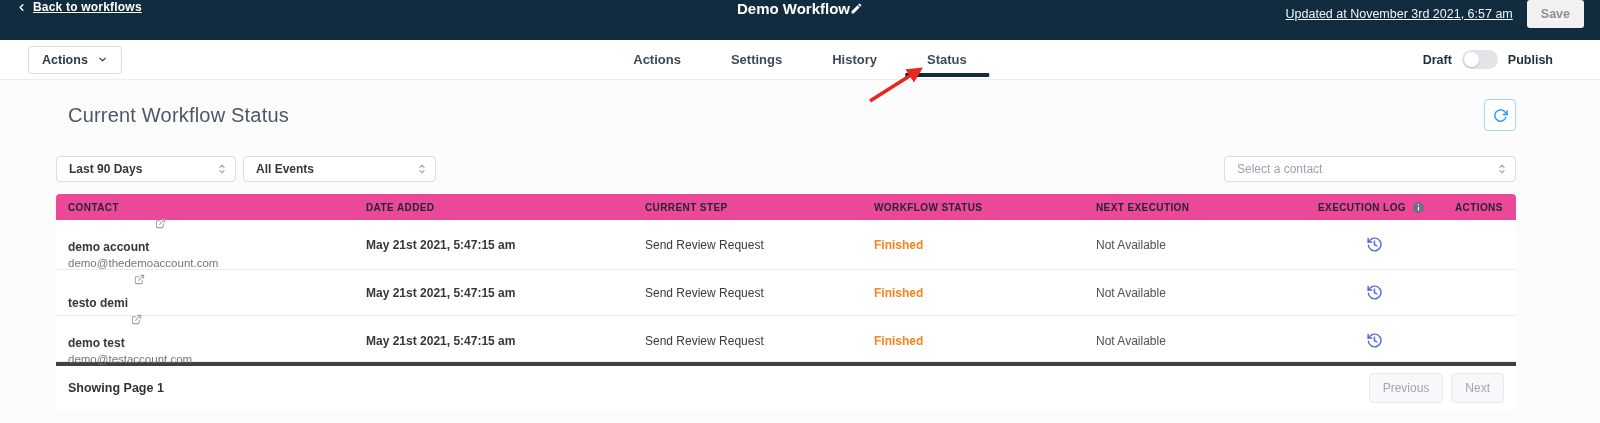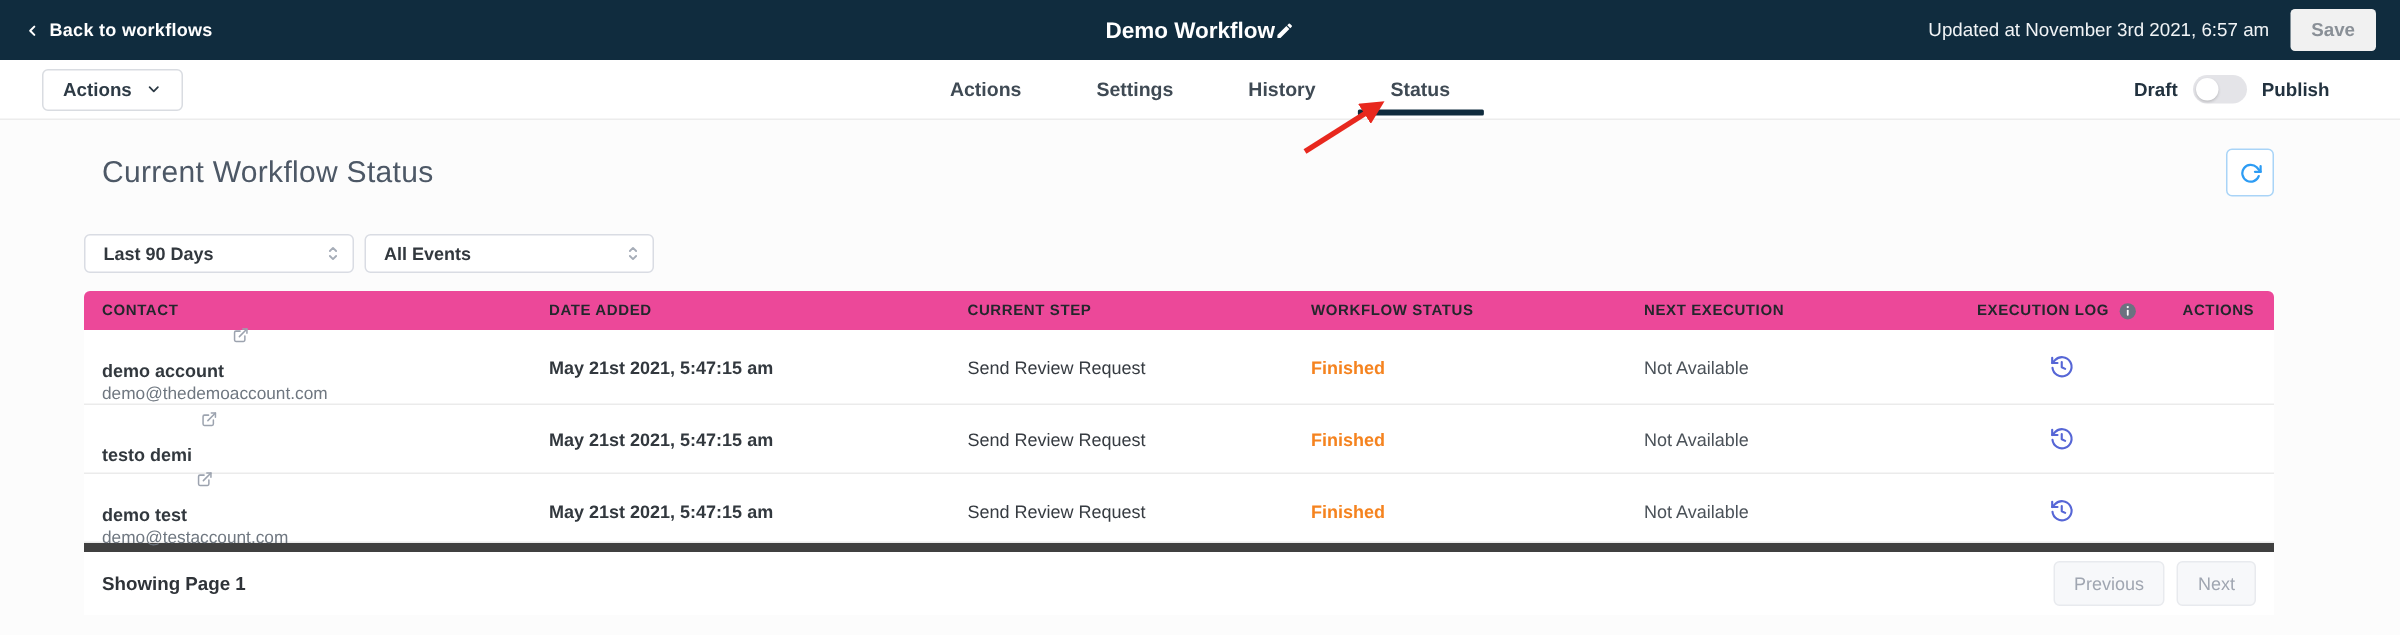--- a/index.html
+++ b/index.html
@@ -15,21 +15,21 @@
     --status-color:#f5831f;
     --history-color:#5666d6;
     --arrow-color:#e8281e;
     --refresh-color:#2d9cf4;
   }
   svg{display:block;}
 
   
   .topbar{
     height:40px; background:var(--navy); color:#fff;
-    display:flex; align-items:center; padding:0 16px; position:relative;
+    display:flex; align-items:flex-start; padding:0 16px; position:relative;text-decoration:underline;
   }
   .back-link{display:flex; align-items:center; gap:6px; cursor:pointer;}
   .back-link .chev{color:#fff;}
   .back-label{font-size:12px; font-weight:700; letter-spacing:.2px;}
   .wf-title-wrap{
     position:absolute; left:50%; transform:translateX(-50%);
     display:flex; align-items:center; 
   }
   .wf-title{font-size:15px; font-weight:700;}
   .topbar-right{margin-left:auto; display:flex; align-items:center; gap:14px;}
@@ -123,21 +123,21 @@
   .td-date{font-weight:600; color:#32383e;}
   .td-status{font-weight:600; color:var(--status-color);}
   .td-next{color:#4b5259;}
   .td-log{display:flex; justify-content:center; padding-left:0;}
   .hist-icon{color:var(--history-color); cursor:pointer;}
   .info-icon{cursor:pointer;}
 
   
   .tfoot{
     height:48px; display:flex; align-items:center; justify-content:space-between;
-    border-top:6px solid #404040; background:#fff; padding:0 12px;
+    border-top:4px solid #404040; background:#fff; padding:0 12px;
   }
   .showing-text{font-size:12.5px; font-weight:700; color:#2f3338;}
   .pager{display:flex; gap:8px;}
   .pager-btn{
     background:#f7f8fa; border:1px solid #e8eaee; border-radius:4px;
     color:#a0a6b1; font-size:12px; padding:7px 13px; cursor:default;
   }
 </style>
 </head>
 <body>
@@ -229,20 +229,29 @@
       </div>
       <div class="select sel-events">
         <span class="sel-value">All Events</span>
         <span class="updown">
           <svg width="10" height="12" viewBox="0 0 24 28" fill="none" stroke="currentColor" stroke-width="3" stroke-linecap="round" stroke-linejoin="round">
               <polyline points="7 10 12 5 17 10"></polyline>
               <polyline points="7 18 12 23 17 18"></polyline>
             </svg>
         </span>
       </div>
+    </div>
+    <div class="select sel-contact">
+      <span class="sel-value">Select a contact</span>
+      <span class="updown">
+        <svg width="10" height="12" viewBox="0 0 24 28" fill="none" stroke="currentColor" stroke-width="3" stroke-linecap="round" stroke-linejoin="round">
+            <polyline points="7 10 12 5 17 10"></polyline>
+            <polyline points="7 18 12 23 17 18"></polyline>
+          </svg>
+      </span>
     </div>
   </div>
 
   <section class="table">
     <div class="grid-row thead">
       <div class="th">CONTACT</div>
       <div class="th">DATE ADDED</div>
       <div class="th">CURRENT STEP</div>
       <div class="th">WORKFLOW STATUS</div>
       <div class="th">NEXT EXECUTION</div>

